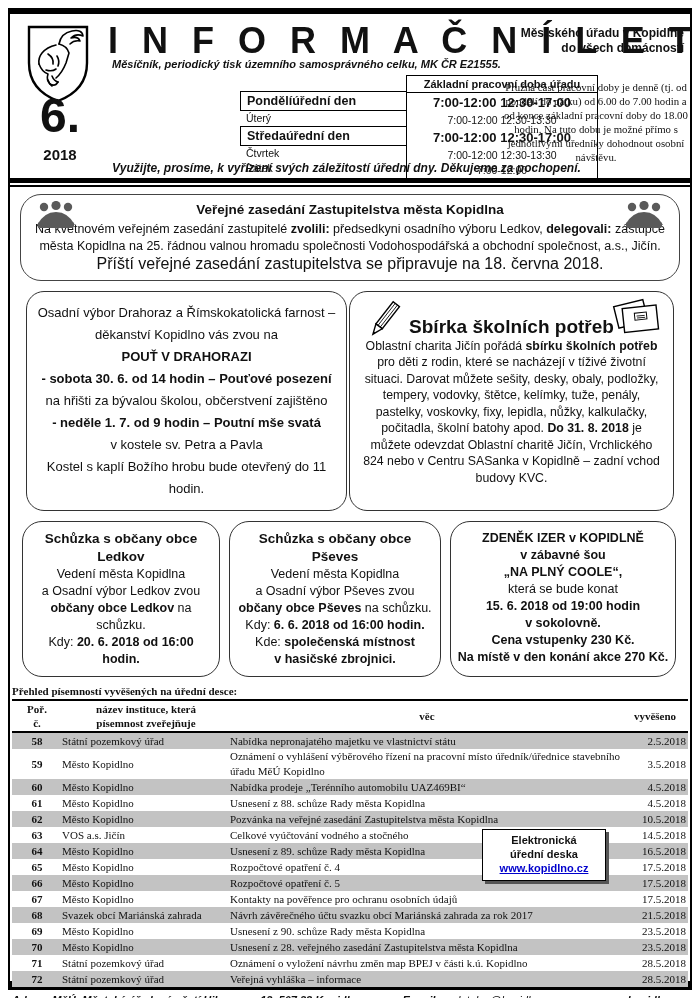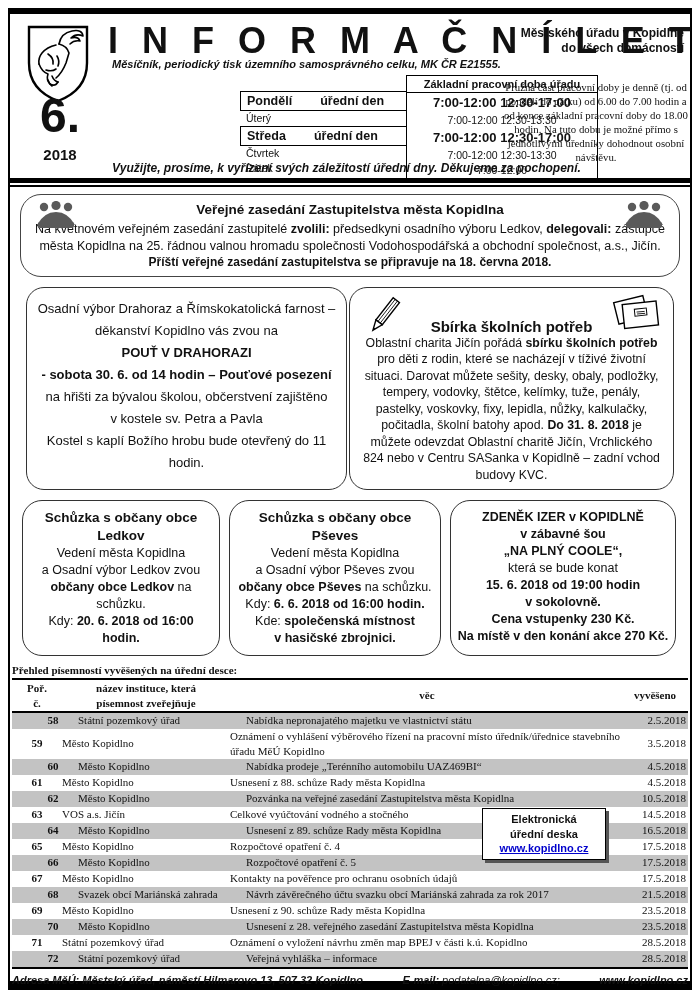--- a/index.html
+++ b/index.html
@@ -9,45 +9,45 @@
   
   .masthead{position:relative;height:164px;}
   .crest{position:absolute;left:16px;top:10px;width:64px;height:80px;}
   .issue-no{position:absolute;left:8px;top:78px;width:84px;text-align:center;font-size:48px;font-weight:bold;line-height:1;}
   .issue-year{position:absolute;left:8px;top:132px;width:84px;text-align:center;font-size:15px;font-weight:bold;}
   .mast-title{position:absolute;left:98px;top:6px;font-size:36px;font-weight:bold;letter-spacing:7px;white-space:nowrap;}
   .mast-dist{position:absolute;right:6px;top:12px;text-align:right;font-size:12px;font-weight:bold;line-height:1.25;}
   .mast-sub{position:absolute;left:102px;top:44px;font-size:11px;font-weight:bold;font-style:italic;}
   .sched{position:absolute;left:230px;top:61px;display:flex;font-size:10.5px;}
   .sched-days{width:166px;padding-top:16px;}
-  .sched-days .srow{display:flex;align-items:center;padding-left:6px;box-sizing:border-box;gap:28px;}
+  .sched-days .srow{display:flex;align-items:center;padding-left:6px;box-sizing:border-box;}
   .sched-days .srow.em{border:1px solid #000;margin-right:-1px;font-weight:bold;font-size:12.5px;background:#fff;}
   .sched-days .note{}
   .sched-times{width:190px;border:1px solid #000;}
   .sched-times .shead{border-bottom:1px solid #000;font-weight:bold;text-align:center;height:16px;line-height:16px;font-size:11px;}
   .sched-times .srow{text-align:center;}
   .srow{height:15px;line-height:15px;}
   .srow.em{height:20px;line-height:20px;font-weight:bold;font-size:13px;}
   .flex-par{position:absolute;left:494px;top:66px;width:184px;font-family:"Liberation Serif",serif;font-size:10.8px;text-align:center;line-height:1.3;}
   .appeal{position:absolute;left:102px;top:147px;font-size:12px;font-weight:bold;font-style:italic;}
   .double-rule{border-top:5px solid #000;border-bottom:2px solid #000;height:2px;}
   
   .council{margin:7px 10px 0 10px;border:1.5px solid #444;border-radius:21px;padding:5px 10px 7px 10px;position:relative;}
   .council-title{text-align:center;font-weight:bold;font-size:13.5px;margin-top:2px;}
   .council-body{text-align:center;font-size:12.5px;line-height:1.35;margin-top:4px;}
-  .council-next{text-align:center;font-weight:bold;font-size:12px;}
+  .council-next{text-align:center;font-weight:normal;font-size:16px;}
   .meet-icon{position:absolute;top:6px;width:42px;height:28px;}
   .meet-icon.left{left:14px;} .meet-icon.right{right:14px;}
   
   .midrow{display:flex;gap:2px;margin:10px 16px 0 16px;}
   .roundbox{border:1.5px solid #333;border-radius:18px;background:#fff;box-sizing:border-box;}
   .pout{flex:1;padding:10px 8px;text-align:center;font-size:13px;line-height:22px;}
   .pout .b{font-weight:bold;}
   .sbirka{flex:1;padding:6px 10px;position:relative;}
-  .sbirka-title{text-align:center;font-weight:bold;font-size:15px;margin-top:24px;}
+  .sbirka-title{text-align:center;font-weight:bold;font-size:19px;margin-top:18px;}
   .sbirka-body{text-align:center;font-size:12.3px;line-height:16.5px;margin-top:0;}
   .pencil-icon{position:absolute;left:14px;top:6px;width:40px;height:44px;}
   .books-icon{position:absolute;right:10px;top:4px;width:56px;height:44px;}
   
   .trirow{display:flex;gap:9px;margin:10px 14px 0 12px;}
   .tribox{padding:8px 6px;text-align:center;font-size:12.5px;line-height:17px;border-radius:20px;}
   .tribox .t{font-weight:bold;font-size:13.5px;line-height:18px;}
   .tribox .b{font-weight:bold;}
   .box-ledkov{flex:0 0 198px;}
   .box-pseves{flex:0 0 212px;}
@@ -55,21 +55,21 @@
   
   .board-intro{margin:8px 0 2px 2px;font-family:"Liberation Serif",serif;font-weight:bold;font-size:11px;}
   .board{position:relative;margin:0 2px;font-family:"Liberation Serif",serif;font-size:11px;}
   .bgrid{display:grid;grid-template-columns:50px 168px 1fr 64px;align-items:center;}
   .bhead{border-top:2px solid #000;border-bottom:2px solid #000;font-weight:bold;text-align:center;padding:1px 0;}
   .bhead .c{line-height:1.3;}
   .bhead .c4{padding-right:2px;}
   .brow{min-height:16px;line-height:15px;}
   .brow .c1{text-align:center;font-weight:bold;}
   .brow .c4{text-align:right;padding-right:2px;}
-  .brow.shade{background:#c3c3c3;padding-left:16px;}
+  .brow.shade{background:#c3c3c3;}
   .board-bottom{border-top:2px solid #000;height:0;}
   .eboard{position:absolute;left:470px;top:130px;width:118px;background:#fff;border:1px solid #000;box-shadow:3px 3px 0 #555;
           text-align:center;font-family:"Liberation Sans",sans-serif;font-size:11px;font-weight:bold;padding:3px 2px 4px 2px;line-height:1.3;}
   .eboard a{color:#0000cc;}
   
   .footer{margin:5px 2px 0 2px;font-style:italic;font-size:11px;line-height:1.22;}
   .f-line1{display:flex;justify-content:space-between;font-weight:bold;}
   .f-line1 .plain{font-weight:normal;}
   svg .ln{fill:none;stroke:#000;stroke-width:1.6;stroke-linecap:round;stroke-linejoin:round;}
 </style>
@@ -157,20 +157,21 @@
     <div class="council-next">Příští veřejné zasedání zastupitelstva se připravuje na 18. června 2018.</div>
   </div>
 
   <div class="midrow">
     <div class="roundbox pout" id="pout-lines">
         <div>Osadní výbor Drahoraz a Římskokatolická farnost –</div>
         <div>děkanství Kopidlno vás zvou na</div>
         <div class="b">POUŤ V DRAHORAZI</div>
         <div class="b">- sobota 30. 6. od 14 hodin – Pouťové posezení</div>
         <div>na hřišti za bývalou školou, občerstvení zajištěno</div>
+        <div class="b">- neděle 1. 7. od 9 hodin – Poutní mše svatá</div>
         <div>v kostele sv. Petra a Pavla</div>
         <div>Kostel s kaplí Božího hrobu bude otevřený do 11 hodin.</div>
       </div>
     <div class="roundbox sbirka">
       <svg class="pencil-icon" viewBox="0 0 40 44">
         <g transform="rotate(38 20 22)">
           <rect x="16" y="2" width="8" height="28" fill="#fff" stroke="#000" stroke-width="1.4"></rect>
           <line x1="18.6" y1="2" x2="18.6" y2="30" stroke="#000" stroke-width="0.8"></line>
           <line x1="21.4" y1="2" x2="21.4" y2="30" stroke="#000" stroke-width="0.8"></line>
           <path d="M16 30 l4 10 l4 -10 z" fill="#fff" stroke="#000" stroke-width="1.4"></path>

